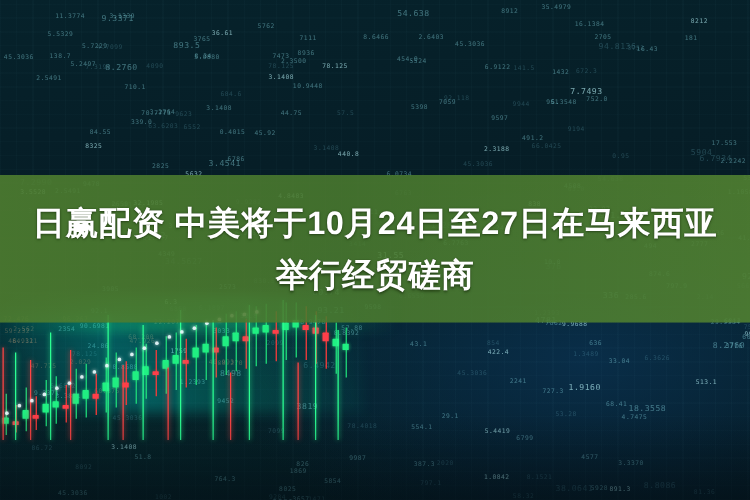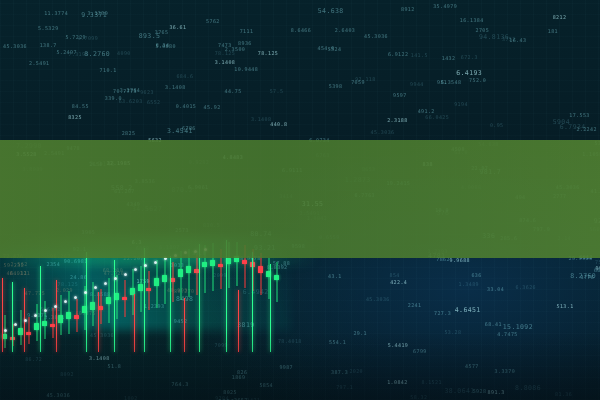--- a/index.html
+++ b/index.html
@@ -142,21 +142,21 @@
       <div class="g" style="left: 234.3px; top: 66.1px;">10.9448</div>
       <div class="g dim big" style="left: 559.7px; top: 123.2px;">6.7934</div>
       <div class="g" style="left: 334.8px; top: 26.7px;">2.6403</div>
       <div class="g" style="left: 154.8px; top: 29.2px;">3765</div>
       <div class="g" style="left: 171.6px; top: 381.2px;">764.3</div>
       <div class="g dim" style="left: 188.7px; top: 158.7px;">9.9282</div>
       <div class="g" style="left: 393px; top: 91.5px;">9597</div>
       <div class="g" style="left: 224.5px; top: 87.7px;">44.75</div>
       <div class="g" style="left: 192.3px; top: 249.8px;">32.8</div>
       <div class="g" style="left: 472.7px; top: 387.7px;">5928</div>
-      <div class="g bright big" style="left: 454.8px; top: 305.5px;">4.6451</div>
+      <div class="g bright big" style="left: 454.8px; top: 305.5px;">1.9160</div>
       <div class="g" style="left: 239.7px; top: 27.5px;">7111</div>
       <div class="g" style="left: 63.8px; top: 258px;">90.6981</div>
       <div class="g" style="left: 155.7px; top: 41.7px;">8.34</div>
       <div class="g" style="left: 441.8px; top: 54.5px;">1432</div>
       <div class="g dim" style="left: 425.3px; top: 114.2px;">66.0425</div>
       <div class="g dim" style="left: 421.4px; top: 378.6px;">8.1521</div>
       <div class="g big" style="left: 317.8px; top: 6.7px;">54.638</div>
       <div class="g" style="left: 237.1px; top: 368.9px;">826</div>
       <div class="g" style="left: 72.8px; top: 246.1px;">92.1</div>
       <div class="g dim" style="left: 22.5px; top: 166.2px;">3.8089</div>
@@ -211,21 +211,21 @@
       <div class="g dim" style="left: 410.8px; top: 51.7px;">141.5</div>
       <div class="g bright" style="left: 556.5px; top: 302.8px;">513.1</div>
       <div class="g dim big" style="left: 344.7px; top: 176px;">1.2873</div>
       <div class="g" style="left: 328.1px; top: 272.9px;">43.1</div>
       <div class="g" style="left: 65.5px; top: 34.3px;">5.7229</div>
       <div class="g" style="left: 104.8px; top: 95.4px;">339.0</div>
       <div class="g dim" style="left: 444.4px; top: 329.3px;">53.28</div>
       <div class="g" style="left: 3.1px; top: 42.8px;">45.3036</div>
       <div class="g" style="left: 500.3px; top: 235px;">285.6</div>
       <div class="g" style="left: 231.8px; top: 374px;">1869</div>
-      <div class="g big" style="left: 502.8px; top: 322.6px;">15.1092</div>
+      <div class="g big" style="left: 502.8px; top: 322.6px;">18.3558</div>
       <div class="g" style="left: 309.2px; top: 136.6px;">6.0734</div>
       <div class="g" style="left: 66.4px; top: 145.3px;">9478</div>
       <div class="g" style="left: 290.7px; top: 26.7px;">8.6466</div>
       <div class="g" style="left: 436.3px; top: 255.5px;">7862</div>
       <div class="g dim" style="left: 60.2px; top: 371.1px;">8092</div>
       <div class="g bright" style="left: 131.7px; top: 238.5px;">6.3</div>
       <div class="g" style="left: 29px; top: 60.1px;">2.5491</div>
       <div class="g" style="left: 188px; top: 183.6px;">6.9061</div>
       <div class="g" style="left: 113.1px; top: 88.3px;">70.7773</div>
       <div class="g" style="left: 267px; top: 264.1px;">8.8392</div>
@@ -264,21 +264,21 @@
       <div class="g" style="left: 515.3px; top: 194.1px;">494</div>
       <div class="g" style="left: 38.1px; top: 25.3px;">5.5329</div>
       <div class="g" style="left: 282.1px; top: 166.9px;">6.9111</div>
       <div class="g" style="left: 234px; top: 396.8px;">3657</div>
       <div class="g" style="left: 437px; top: 78.8px;">951</div>
       <div class="g bright" style="left: 449.5px; top: 256.6px;">9.9688</div>
       <div class="g" style="left: 569.3px; top: 112.1px;">17.553</div>
       <div class="g dim" style="left: 460.8px; top: 54px;">672.3</div>
       <div class="g" style="left: 568.5px; top: 254.5px;">29.9984</div>
       <div class="g big" style="left: 84.3px; top: 49.6px;">8.2760</div>
-      <div class="g bright big" style="left: 456.2px; top: 69.3px;">6.4193</div>
+      <div class="g bright big" style="left: 456.2px; top: 69.3px;">7.7493</div>
       <div class="g bright" style="left: 487.6px; top: 389.1px;">891.3</div>
       <div class="g dim" style="left: 365.9px; top: 296px;">45.3036</div>
       <div class="g" style="left: 238.1px; top: 39.7px;">8936</div>
       <div class="g" style="left: 487px; top: 285.8px;">33.04</div>
       <div class="g bright" style="left: 422.6px; top: 161.3px;">838</div>
       <div class="g" style="left: 407.8px; top: 302px;">2241</div>
       <div class="g" style="left: 203.5px; top: 104.3px;">45.92</div>
       <div class="g bright" style="left: 257.8px; top: 49.6px;">78.125</div>
       <div class="g dim" style="left: 489.9px; top: 122.1px;">0.95</div>
       <div class="g" style="left: 44.2px; top: 9.7px;">11.3774</div>
@@ -526,14 +526,18 @@
       <div class="dot" style="left: 164px; bottom: 92px;"></div>
       <div class="dot" style="left: 174px; bottom: 94.76px;"></div>
       <div class="dot" style="left: 184px; bottom: 97.52px;"></div>
       <div class="dot" style="left: 194px; bottom: 99.36px;"></div>
       <div class="dot" style="left: 204px; bottom: 101.2px;"></div>
     </div>
   <div class="bottom-fade"></div>
 
   <div class="banner"></div>
   <div class="banner-tint"></div>
+  <div class="headline">
+    <div class="hl-line">日赢配资 中美将于10月24日至27日在马来西亚</div>
+    <div class="hl-line">举行经贸磋商</div>
+  </div>
 
 </div>
 
 </body></html>

